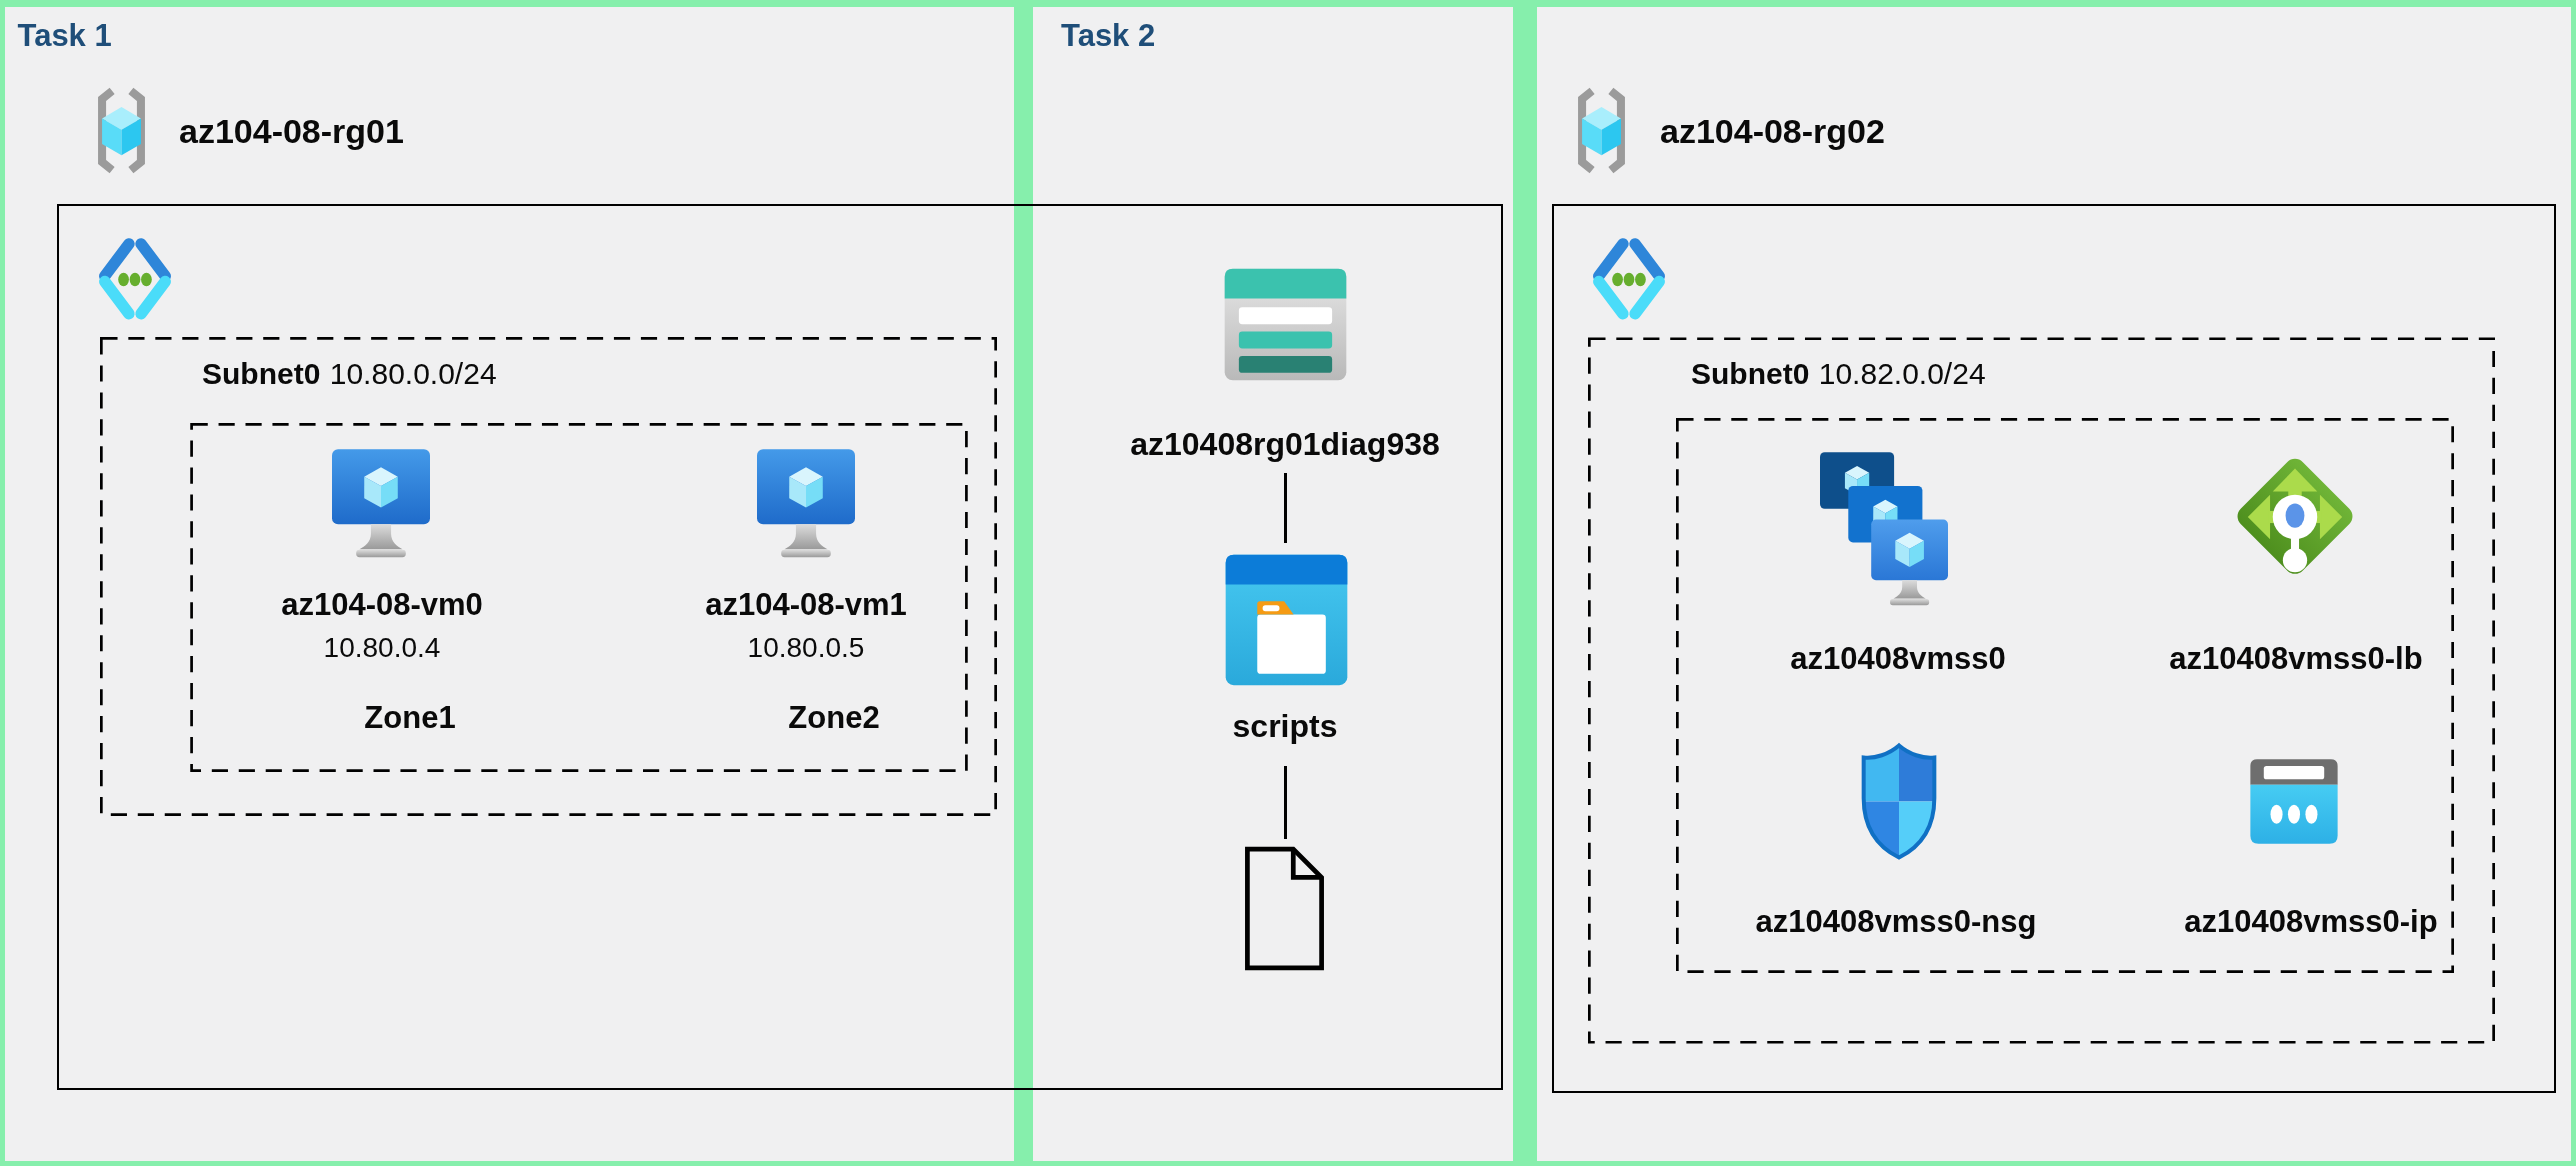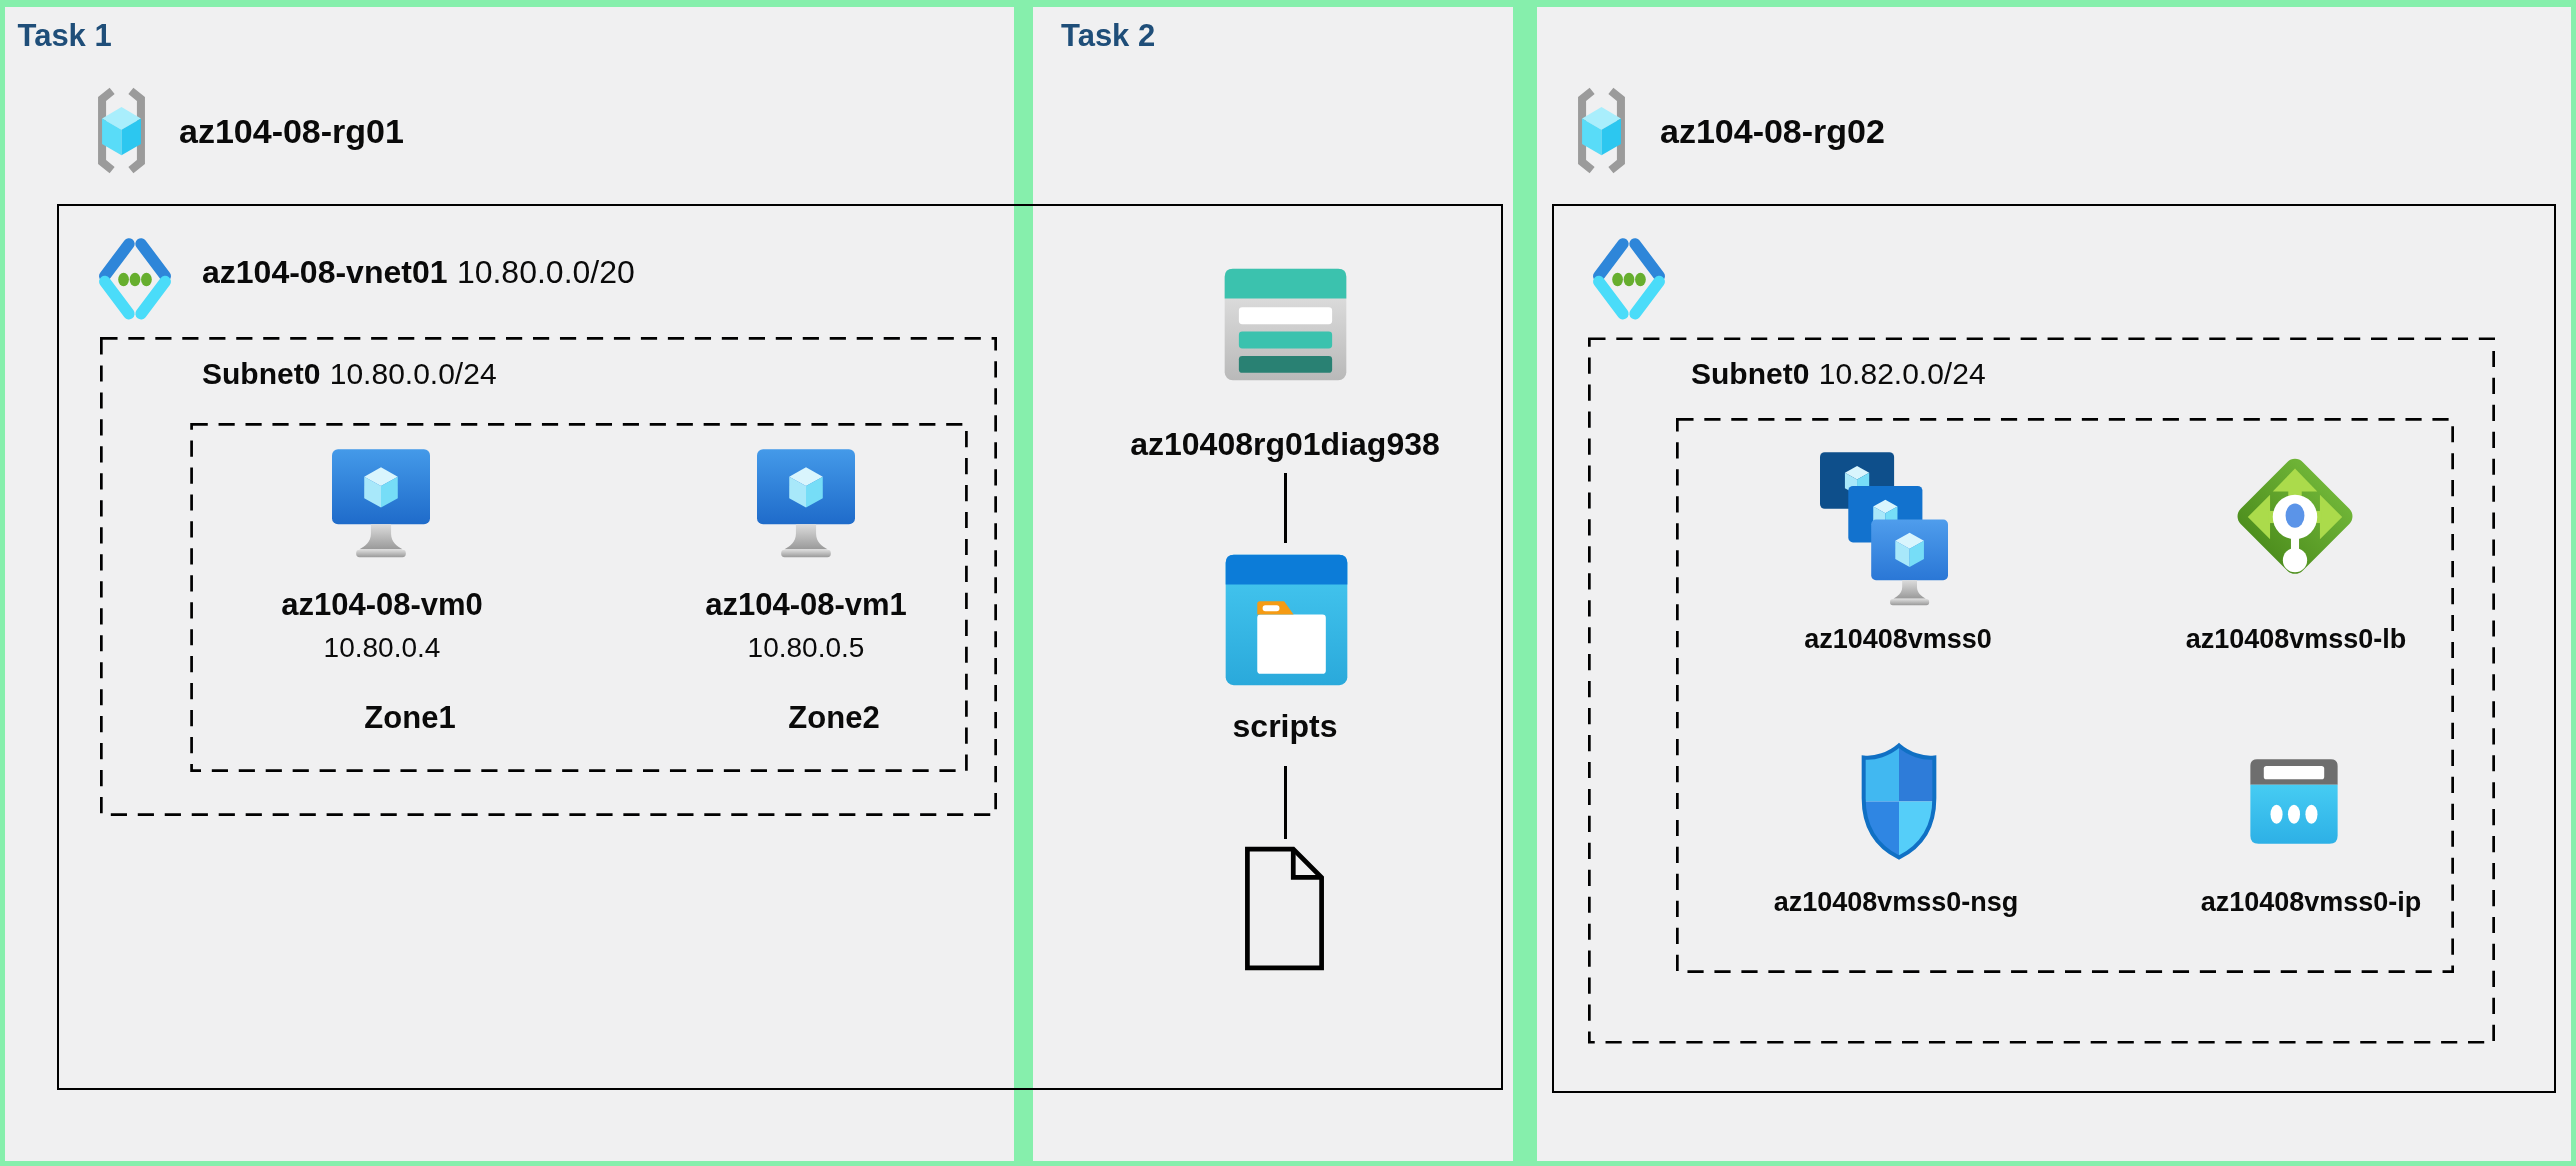--- a/index.html
+++ b/index.html
@@ -9,21 +9,21 @@
   .abs{position:absolute;}
   .task-header{position:absolute;font-size:31px;font-weight:700;color:#1f4e79;white-space:nowrap;}
   .solid-box{position:absolute;border:2.7px solid #000;background:transparent;}
   .dash-svg{position:absolute;overflow:visible;}
   .label{position:absolute;white-space:nowrap;font-weight:700;}
   .label .cidr{font-weight:400;margin-left:9.4px;}
   .row-label{font-size:32px;}
   .rg-label{font-size:34px;}
   .subnet-label{font-size:30px;}
   .center{transform:translateX(-50%);text-align:center;}
-  .res-label{font-size:27px;}
+  .res-label{font-size:31px;margin-top:17px;}
   .vm-name{font-size:31px;}
   .vm-ip{font-size:28px;font-weight:400;}
   .vm-zone{font-size:31px;margin-left:28px;}
   .t2-label{font-size:32px;}
   .connector{position:absolute;width:2.7px;background:#000;}
 </style>
 </head>
 <body>
 
 <div class="stage">
@@ -96,23 +96,20 @@
 
   <svg class="abs" style="left:94px;top:233px;" width="82" height="93" viewBox="0 0 122 138">
     <line x1="52" y1="16" x2="16" y2="64" stroke="#2e86d9" stroke-width="17" stroke-linecap="round"></line>
     <line x1="16" y1="72" x2="52" y2="120" stroke="#4adcf9" stroke-width="17" stroke-linecap="round"></line>
     <line x1="70" y1="16" x2="106" y2="64" stroke="#2e86d9" stroke-width="17" stroke-linecap="round"></line>
     <line x1="106" y1="72" x2="70" y2="120" stroke="#4adcf9" stroke-width="17" stroke-linecap="round"></line>
     <ellipse cx="44" cy="69" rx="8" ry="10" fill="#66ae2e"></ellipse>
     <ellipse cx="61" cy="69" rx="8" ry="10" fill="#66ae2e"></ellipse>
     <ellipse cx="78" cy="69" rx="8" ry="10" fill="#66ae2e"></ellipse>
   </svg>
-  <div class="label row-label" style="left:202px;top:254px;">
-    <span>az104-08-vnet01</span><span class="cidr">10.80.0.0/20</span>
-  </div>
 
   <svg class="abs" style="left:1588px;top:233px;" width="82" height="93" viewBox="0 0 122 138">
     <line x1="52" y1="16" x2="16" y2="64" stroke="#2e86d9" stroke-width="17" stroke-linecap="round"></line>
     <line x1="16" y1="72" x2="52" y2="120" stroke="#4adcf9" stroke-width="17" stroke-linecap="round"></line>
     <line x1="70" y1="16" x2="106" y2="64" stroke="#2e86d9" stroke-width="17" stroke-linecap="round"></line>
     <line x1="106" y1="72" x2="70" y2="120" stroke="#4adcf9" stroke-width="17" stroke-linecap="round"></line>
     <ellipse cx="44" cy="69" rx="8" ry="10" fill="#66ae2e"></ellipse>
     <ellipse cx="61" cy="69" rx="8" ry="10" fill="#66ae2e"></ellipse>
     <ellipse cx="78" cy="69" rx="8" ry="10" fill="#66ae2e"></ellipse>
   </svg>

